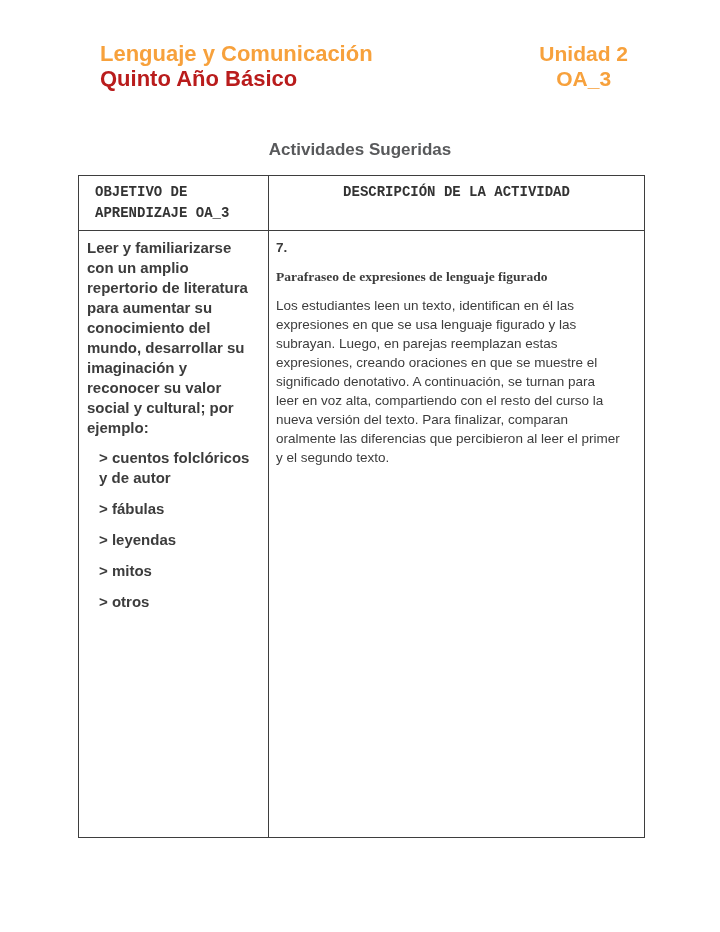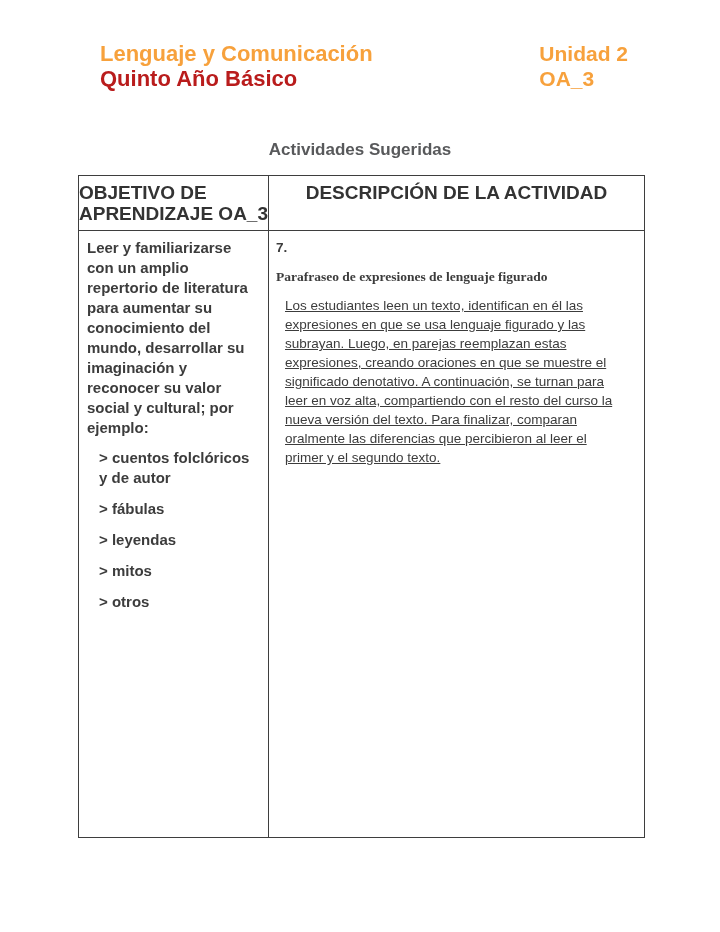--- a/index.html
+++ b/index.html
@@ -17,21 +17,21 @@
     overflow:hidden;
   }
   .header-left{
     position:absolute;left:100px;top:41px;
     font-size:22px;font-weight:bold;line-height:25px;
   }
   .header-left .subject{color:var(--orange);}
   .header-left .grade{color:#b91c1c;}
   .header-right{
     position:absolute;right:92px;top:41px;
-    text-align:left;
+    text-align:center;
     font-size:21px;font-weight:bold;line-height:25px;
     color:var(--orange);
     margin-left:40px;
   }
   .doc-title{
     position:absolute;left:0;top:140px;width:100%;
     text-align:center;
     font-size:17px;font-weight:bold;
     color:var(--title-gray);
   }
@@ -40,39 +40,39 @@
     width:566px;
     border-collapse:collapse;table-layout:fixed;
     color:var(--text-dark);
   }
   .activity-table th,.activity-table td{
     border:1.5px solid var(--border);
     vertical-align:top;
     box-sizing:border-box;
   }
   .activity-table th{
-    font-size:19px;line-height:21px;
-    padding:6px 0;height:48px;
-    font-weight:bold;color:#333333;
+    font-size:14px;line-height:21px;
+    padding:6px 16px;height:48px;
+    font-weight:bold;color:#333333;font-family:Liberation Mono, monospace;
   }
   th.col-objective{width:190px;text-align:left;}
   th.col-description{width:376px;}
   td.objective-cell{
     padding:7px 8px;height:607px;
     font-size:15px;font-weight:bold;line-height:20px;
   }
   td.description-cell{
     padding:7px 7px;
     font-size:13.5px;line-height:19px;
   }
   .objective-intro{margin:0 0 10px 0;}
   .objective-item{margin:0 0 11px 12px;}
   .activity-number{margin:0 0 10px 0;font-weight:bold;}
   .activity-title{margin:0 0 10px 0;font-weight:bold;font-family:Liberation Serif, serif;}
-  .activity-description{margin:9px;max-width:345px;text-decoration:underline;}
+  .activity-description{margin:0;max-width:345px;}
 </style>
 </head>
 <body>
 
 <div class="page">
 
   <div class="header-left">
     <div class="subject">Lenguaje y Comunicación</div>
     <div class="grade">Quinto Año Básico</div>
   </div>

